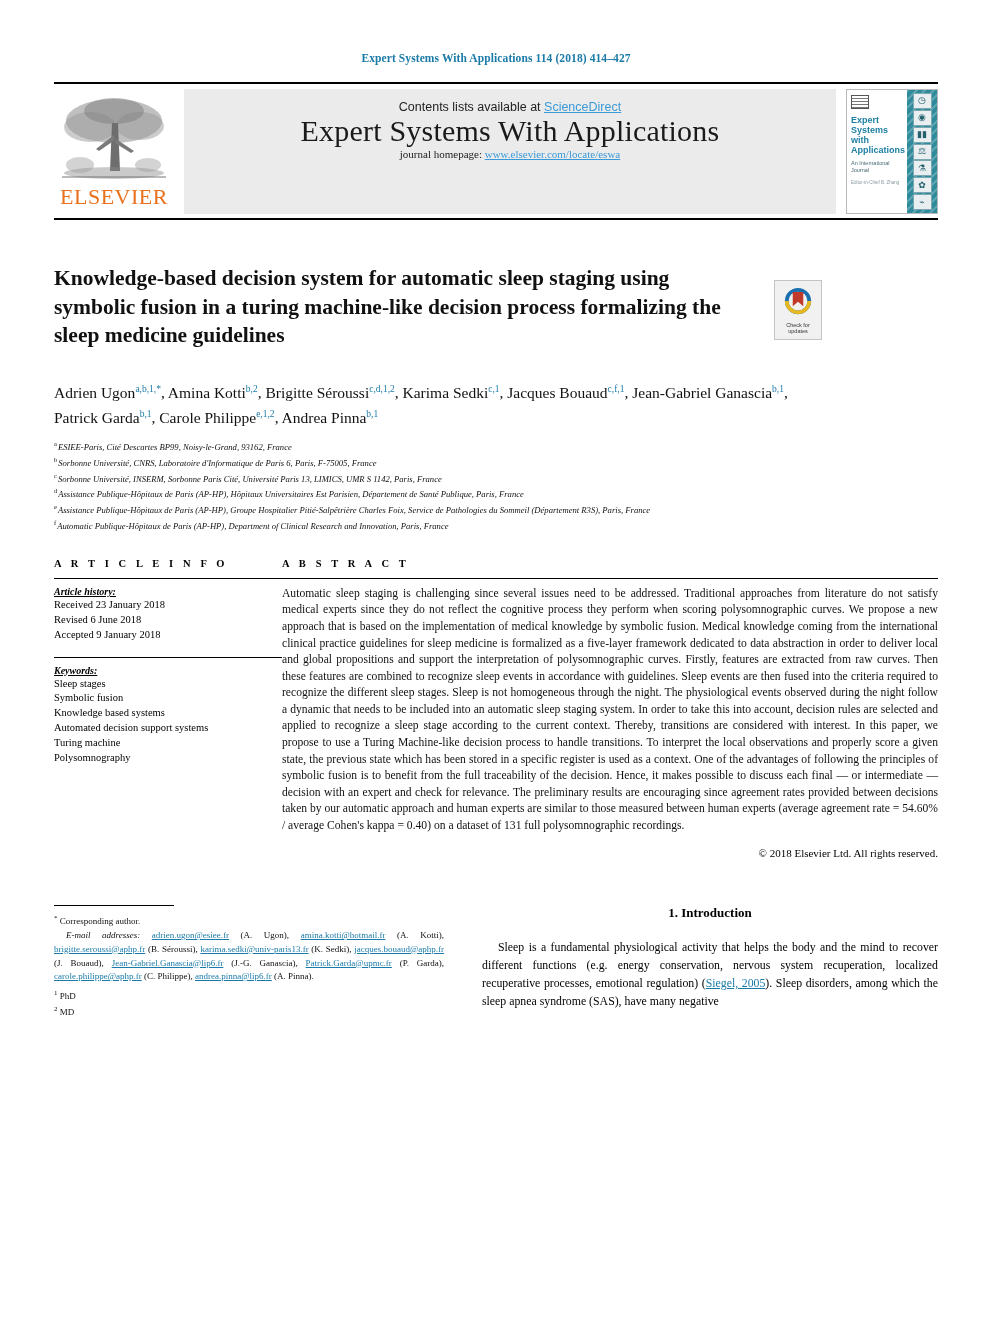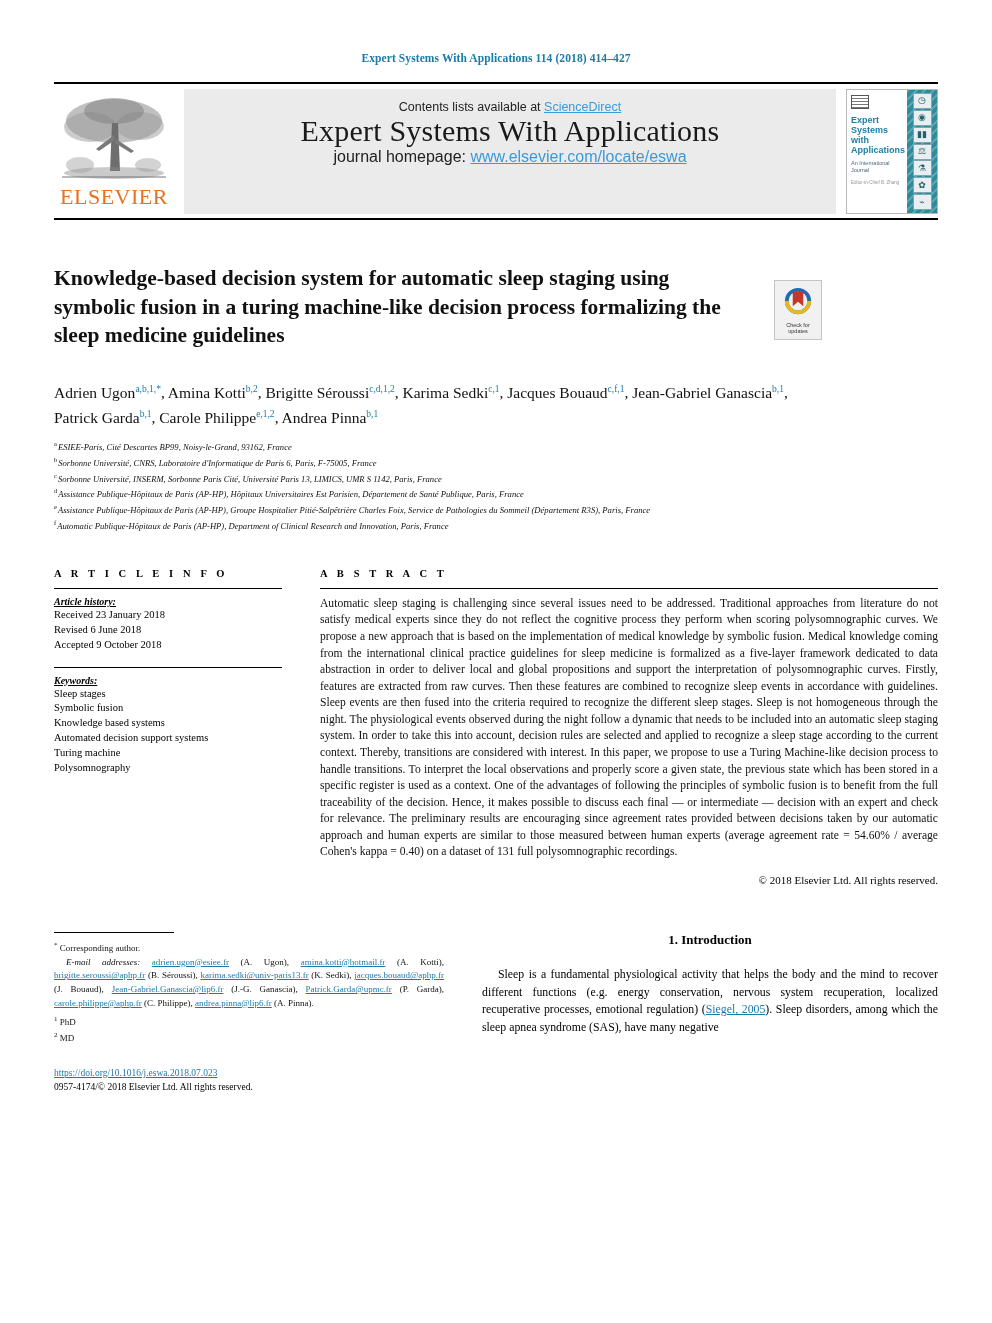--- a/index.html
+++ b/index.html
@@ -81,22 +81,22 @@
   .contents-line .sd {
     color: #3a9ad9;
   }
   .journal-title {
     font-family: "Liberation Serif", serif;
     font-size: 30px;
     color: #1a1a1a;
     letter-spacing: 0.2px;
   }
   .homepage-line {
-    font-family: Liberation Sans, sans-serif;
-    font-size: 16px;
+    font-family: Liberation Serif, serif;
+    font-size: 11px;
     color: #222;
   }
   .homepage-line .url { color: #3a9ad9; }
 
   .cover-thumb {
     flex: 0 0 90px;
     width: 90px;
     border: 1px solid #b9b9b9;
     background: #fff;
     position: relative;
@@ -223,23 +223,22 @@
   }
   .affil-line sup {
     font-style: normal;
     font-size: 6.5px;
     vertical-align: super;
     padding-right: 1px;
   }
 
   
   .info-abstract {
-    margin: 34px 54px 0 54px;
-    display: flex;
-    gap: 38px;
+    margin: 24px 54px 0 54px;
+    display: flex;
   }
   .col-info { flex: 0 0 228px; width: 228px; }
   .col-abs { flex: 1 1 auto; }
 
   .sec-head {
     font-family: "Liberation Serif", serif;
     font-weight: bold;
     font-size: 10.5px;
     letter-spacing: 3.6px;
     color: #000;
@@ -418,21 +417,21 @@
   </div>
 
   <div class="info-abstract">
 
     <div class="col-info">
       <div class="sec-head">A R T I C L E   I N F O</div>
       <div class="hr-thin"></div>
       <div class="info-sub">Article history:</div>
       <div class="info-line">Received 23 January 2018</div>
       <div class="info-line">Revised 6 June 2018</div>
-      <div class="info-line">Accepted 9 October 2018</div>
+      <div class="info-line">Accepted 9 January 2018</div>
       <div class="hr-thick"></div>
       <div class="info-sub">Keywords:</div>
       <div class="info-line">Sleep stages</div>
       <div class="info-line">Symbolic fusion</div>
       <div class="info-line">Knowledge based systems</div>
       <div class="info-line">Automated decision support systems</div>
       <div class="info-line">Turing machine</div>
       <div class="info-line">Polysomnography</div>
     </div>
 
@@ -478,24 +477,20 @@
 
       <div class="foot-note" style="margin-top:4px;">
         <span class="foot-marker">1</span>
         <span>PhD</span>
       </div>
       <div class="foot-note">
         <span class="foot-marker">2</span>
         <span>MD</span>
       </div>
 
-      <div class="foot-bottom">
-        <div><a class="link" href="#">https://doi.org/10.1016/j.eswa.2018.07.023</a></div>
-        <div>0957-4174/© 2018 Elsevier Ltd. All rights reserved.</div>
-      </div>
     </div>
 
     <div class="lower-right">
       <div class="intro-h1">1. Introduction</div>
       <div class="intro-p">
         <span>Sleep is a fundamental physiological activity that helps the body and the mind to recover different functions (e.g. energy conservation, nervous system recuperation, localized recuperative processes, emotional regulation) (</span><a class="link" href="#">Siegel, 2005</a><span>). Sleep disorders, among which the sleep apnea syndrome (SAS), have many negative</span>
       </div>
     </div>
 
   </div>

